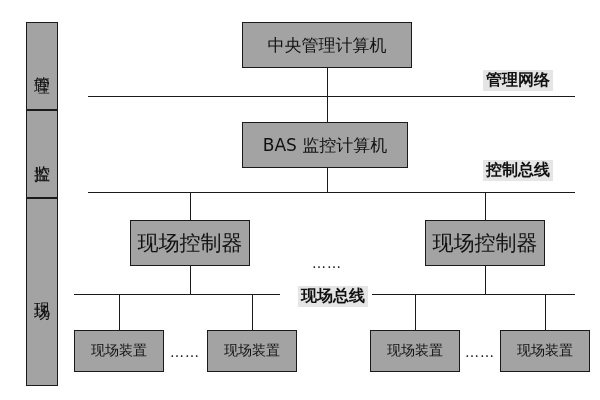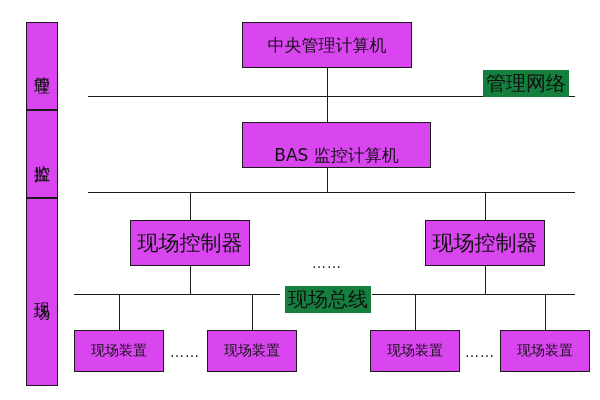--- a/index.html
+++ b/index.html
@@ -12,21 +12,21 @@
     width: 600px;
     height: 400px;
     background: #ffffff;
     font-family: "DejaVu Sans", "Liberation Sans", sans-serif;
     overflow: hidden;
   }
   .box {
     position: absolute;
     box-sizing: border-box;
     border: 1.6px solid #1a1a1a;
-    background: #d946ef;
+    background: #a3a3a3;
     display: flex;
     align-items: center;
     justify-content: center;
     color: #111111;
     white-space: nowrap;
     z-index: 3;
   }
   .layer-box {
     writing-mode: vertical-rl;
     text-orientation: upright;
@@ -45,26 +45,27 @@
     z-index: 1;
   }
   .vline {
     position: absolute;
     width: 0;
     border-left: 1.6px solid #1a1a1a;
     z-index: 1;
   }
   .bus-label {
     position: absolute;
-    font-size: 20px;
+    font-size: 16px;
     color: #111111;
     white-space: nowrap;
     z-index: 4;
-    background: #15803d;
+    background: #e5e5e5;
     padding: 0 3px;
+    font-weight: bold;
   }
   .ellipsis {
     position: absolute;
     font-size: 14px;
     letter-spacing: 1px;
     color: #222222;
     white-space: nowrap;
     z-index: 4;
     background: #ffffff;
     padding: 0 2px;
@@ -111,21 +112,21 @@
 
   <div class="vline" style="left:119px; top:294px; height:36px;"></div>
   <div class="vline" style="left:252px; top:294px; height:36px;"></div>
   <div class="vline" style="left:415px; top:294px; height:36px;"></div>
   <div class="vline" style="left:545px; top:294px; height:36px;"></div>
 
   <div class="box node-lg" style="left:242px; top:22px; width:170px; height:46px;">
     <span>中央管理计算机</span>
   </div>
 
-  <div class="box node-lg" style="left:242px; top:122px; width:189px; height:46px;align-items:flex-end;">
+  <div class="box node-lg" style="left:242px; top:122px; width:166px; height:46px;">
     <span>BAS 监控计算机</span>
   </div>
 
   <div class="box node-md" style="left:130px; top:220px; width:120px; height:46px;">
     <span>现场控制器</span>
   </div>
 
   <div class="box node-md" style="left:425px; top:220px; width:120px; height:46px;">
     <span>现场控制器</span>
   </div>
@@ -141,22 +142,23 @@
   <div class="box node-sm" style="left:370px; top:330px; width:90px; height:42px;">
     <span>现场装置</span>
   </div>
 
   <div class="box node-sm" style="left:500px; top:330px; width:90px; height:42px;">
     <span>现场装置</span>
   </div>
 
   <div class="bus-label" style="left:483px; top:70px;">管理网络</div>
 
+  <div class="bus-label" style="left:483px; top:160px;">控制总线</div>
 
-  <div class="bus-label" style="left:285px; top:286px;">现场总线</div>
+  <div class="bus-label" style="left:298px; top:286px;">现场总线</div>
 
   <div class="ellipsis" style="left:310px; top:255px;">……</div>
 
   <div class="ellipsis" style="left:168px; top:344px;">……</div>
 
   <div class="ellipsis" style="left:463px; top:344px;">……</div>
 
 </div>
 
 </body></html>

